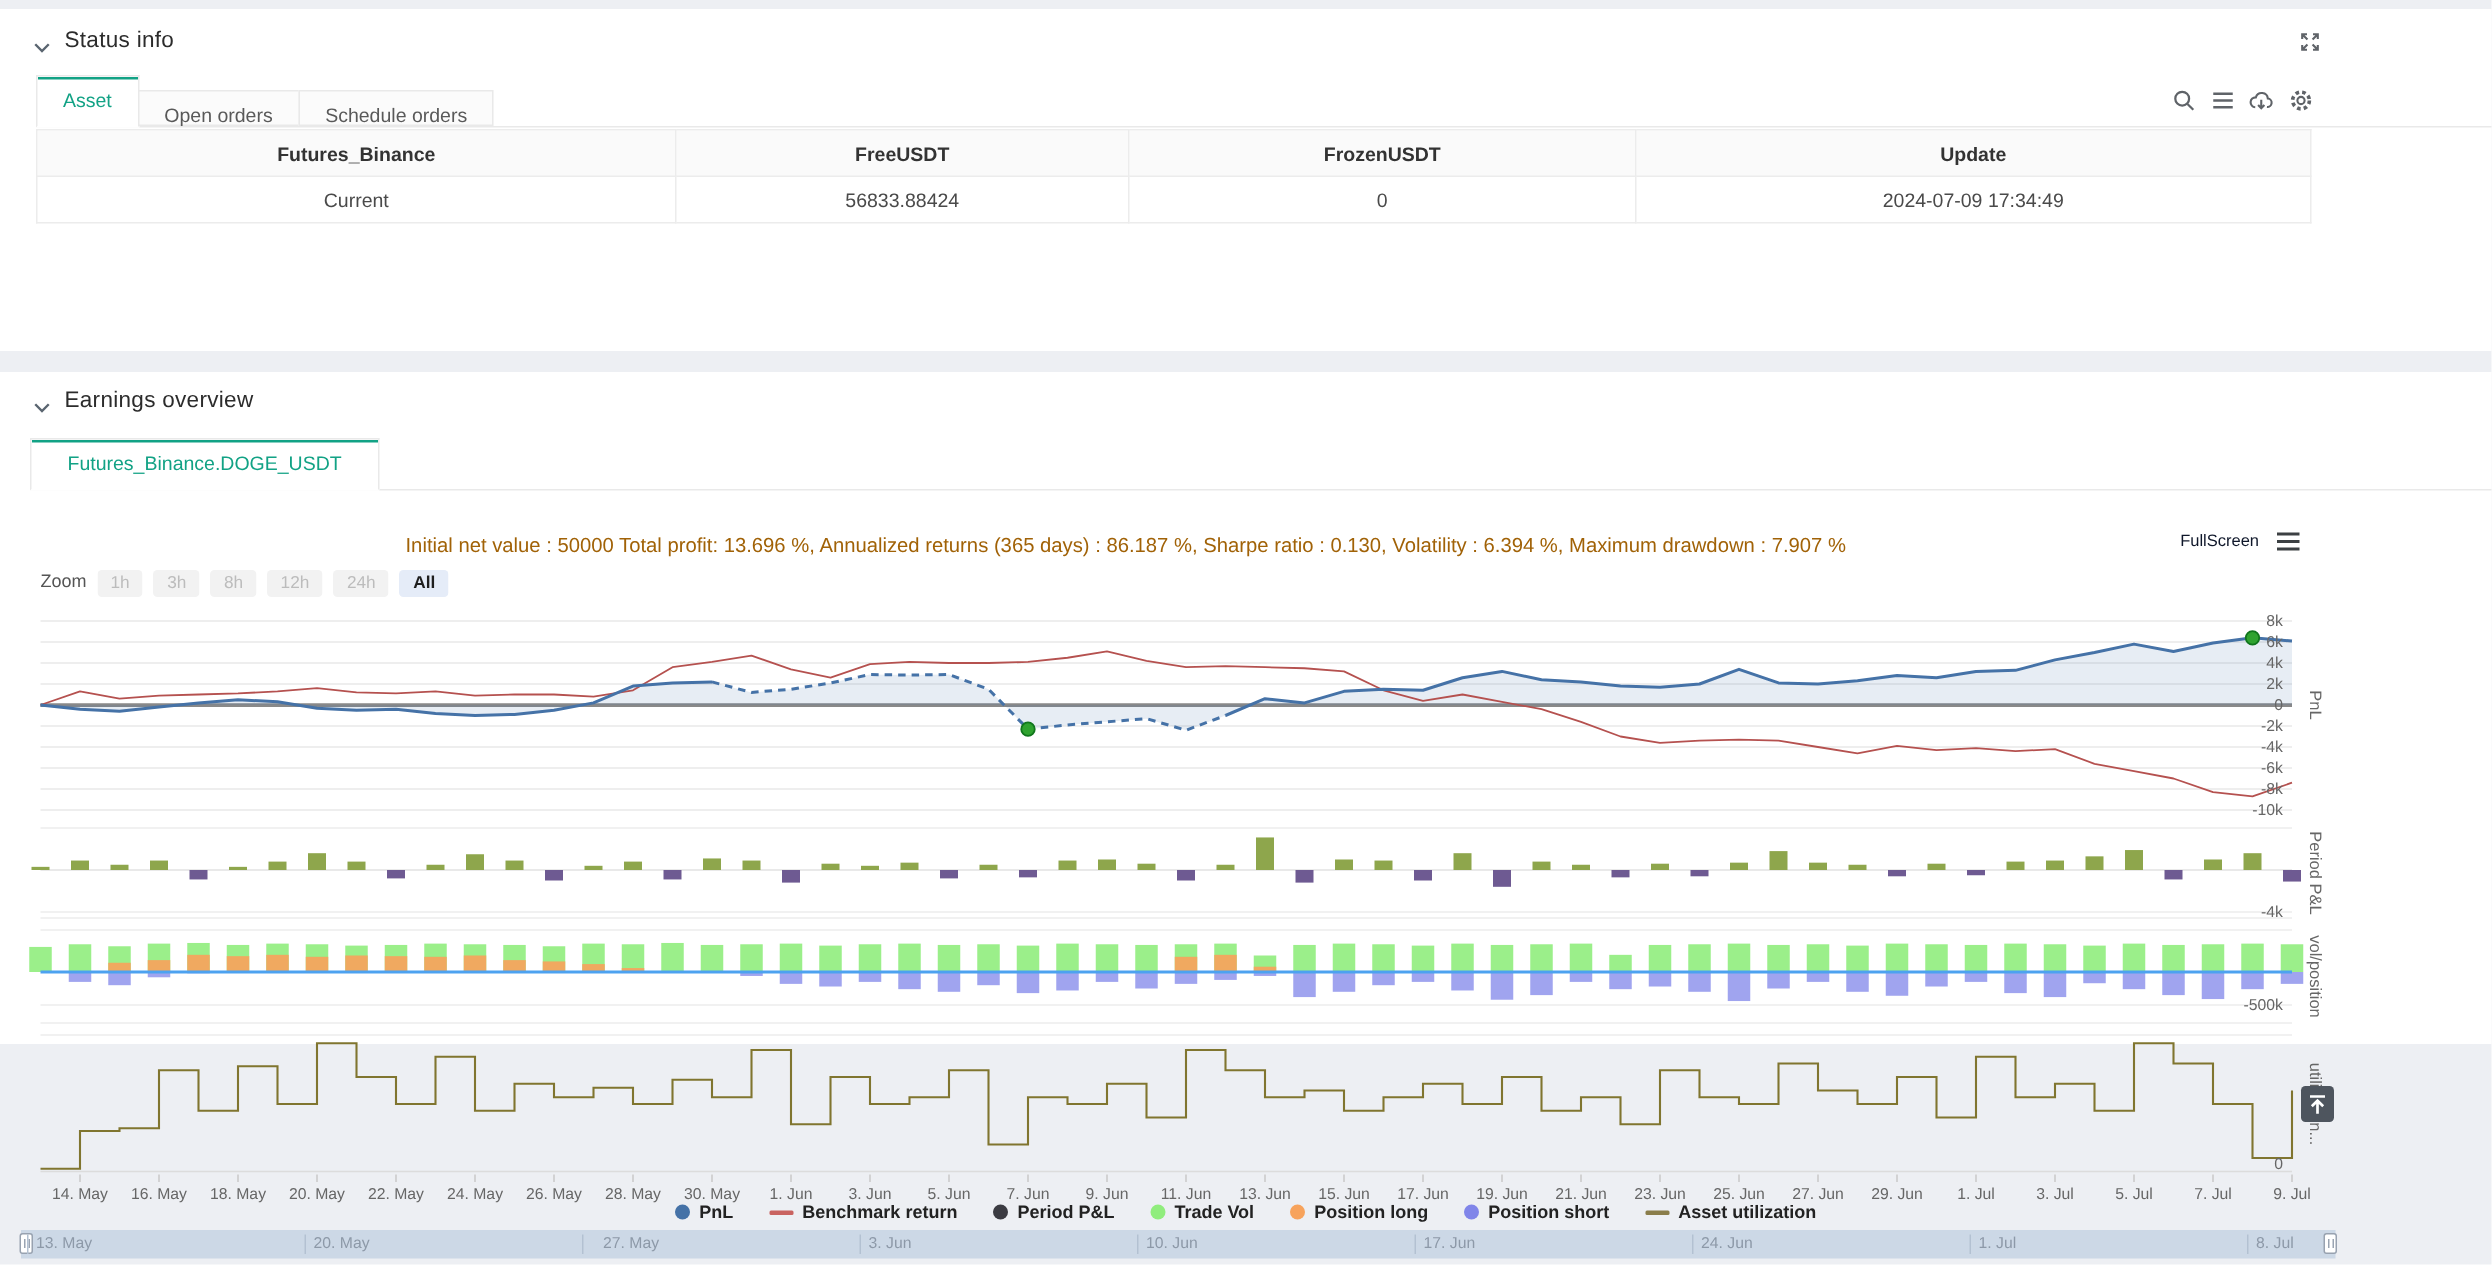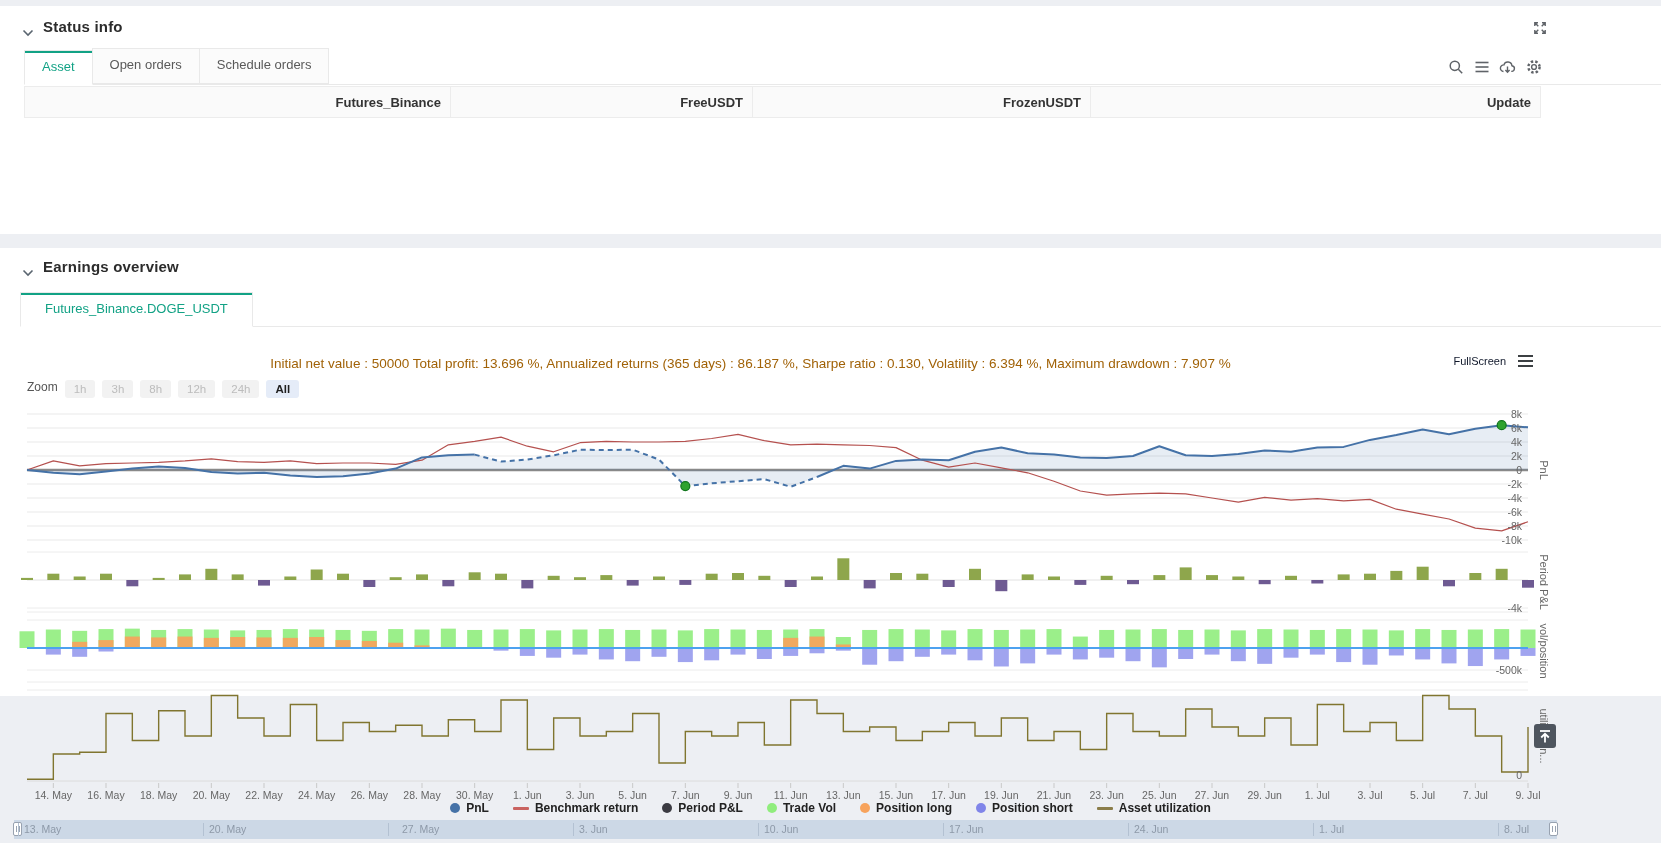--- a/index.html
+++ b/index.html
@@ -2,31 +2,31 @@
 <html><head>
 <meta charset="utf-8">
 <style>
 *{margin:0;padding:0;box-sizing:border-box}
 html,body{width:1661px;height:843px}
 body{background:#edeff3;font-family:"Liberation Sans",sans-serif;position:relative;overflow:hidden;color:#444}
 .card{position:absolute;left:0;width:1661px;background:#fff}
 #card-status{top:6px;height:228px}
 #card-earnings{top:248px;height:448px}
 .sec-header{position:absolute;left:22px;top:12px;display:flex;align-items:center;gap:9px}
-.sec-title{font-size:15px;font-weight:700;color:#2c2c2c;letter-spacing:.2px}
+.sec-title{font-size:15px;font-weight:400;color:#2c2c2c;letter-spacing:.2px}
 .chev{width:12px;height:8px;display:inline-block}
 
 .tabs-row{position:absolute;left:24px;right:0;height:35px;border-bottom:1px solid #e9e9e9;display:flex;align-items:flex-end}
 #card-status .tabs-row{top:44px}
 #card-earnings .tabs-row{top:44px;left:20px}
-.tab{height:36px;line-height:32px;padding:0 17px;font-size:13px;color:#595959;background:#fbfbfb;border:1px solid #e9e9e9;margin-right:-1px;cursor:pointer;white-space:nowrap}
+.tab{height:24px;line-height:32px;padding:0 17px;font-size:13px;color:#595959;background:#fbfbfb;border:1px solid #e9e9e9;margin-right:-1px;cursor:pointer;white-space:nowrap}
 .tab.active{background:#fff;color:#12a285;box-shadow:inset 0 2px 0 #12a285;border-bottom:1px solid #fff;height:35px;margin-bottom:-1px;font-weight:500}
 
 .status-table{position:absolute;left:24px;top:80px;width:1516px;border-collapse:collapse;table-layout:fixed;font-size:13px}
-.status-table th,.status-table td{border:1px solid #ececec;padding:7px 9px;text-align:right;height:31px;overflow:hidden;white-space:nowrap}
+.status-table th,.status-table td{border:1px solid #ececec;padding:7px 9px;text-align:center;height:31px;overflow:hidden;white-space:nowrap}
 .status-table th{background:#fafafa;font-weight:700;color:#333}
 .status-table td{color:#4a4a4a;background:#fff}
 .c-link{color:#4a9ff5;cursor:pointer}
 .c-red{color:#f04134}
 
 .icon-group{position:absolute;right:119px;top:52px;display:flex;gap:9px;align-items:center}
 .icon-btn{width:17px;height:17px;background:none;border:none;cursor:pointer;display:flex;align-items:center;justify-content:center}
 .expand-btn{position:absolute;right:113px;top:14px;width:18px;height:18px;background:none;border:none;cursor:pointer}
 #card-status .expand-btn{right:113px}
 
@@ -121,20 +121,26 @@
       </colgroup>
     <thead>
       <tr>
         <th>Futures_Binance</th>
         <th>FreeUSDT</th>
         <th>FrozenUSDT</th>
         <th>Update</th>
       </tr>
     </thead>
     <tbody>
+      <tr>
+        <td class="c-link">Current</td>
+        <td>56833.88424</td>
+        <td>0</td>
+        <td>2024-07-09 17:34:49</td>
+      </tr>
     </tbody>
   </table>
 </section>
 
 <section class="card" id="card-earnings">
   <div class="sec-header" style="top:10px">
     <span class="chev">
       <svg width="12" height="8" viewBox="0 0 12 8">
           <polyline points="1.5,1.5 6,6 10.5,1.5" fill="none" stroke="#5a6570" stroke-width="1.6"></polyline>
         </svg>

